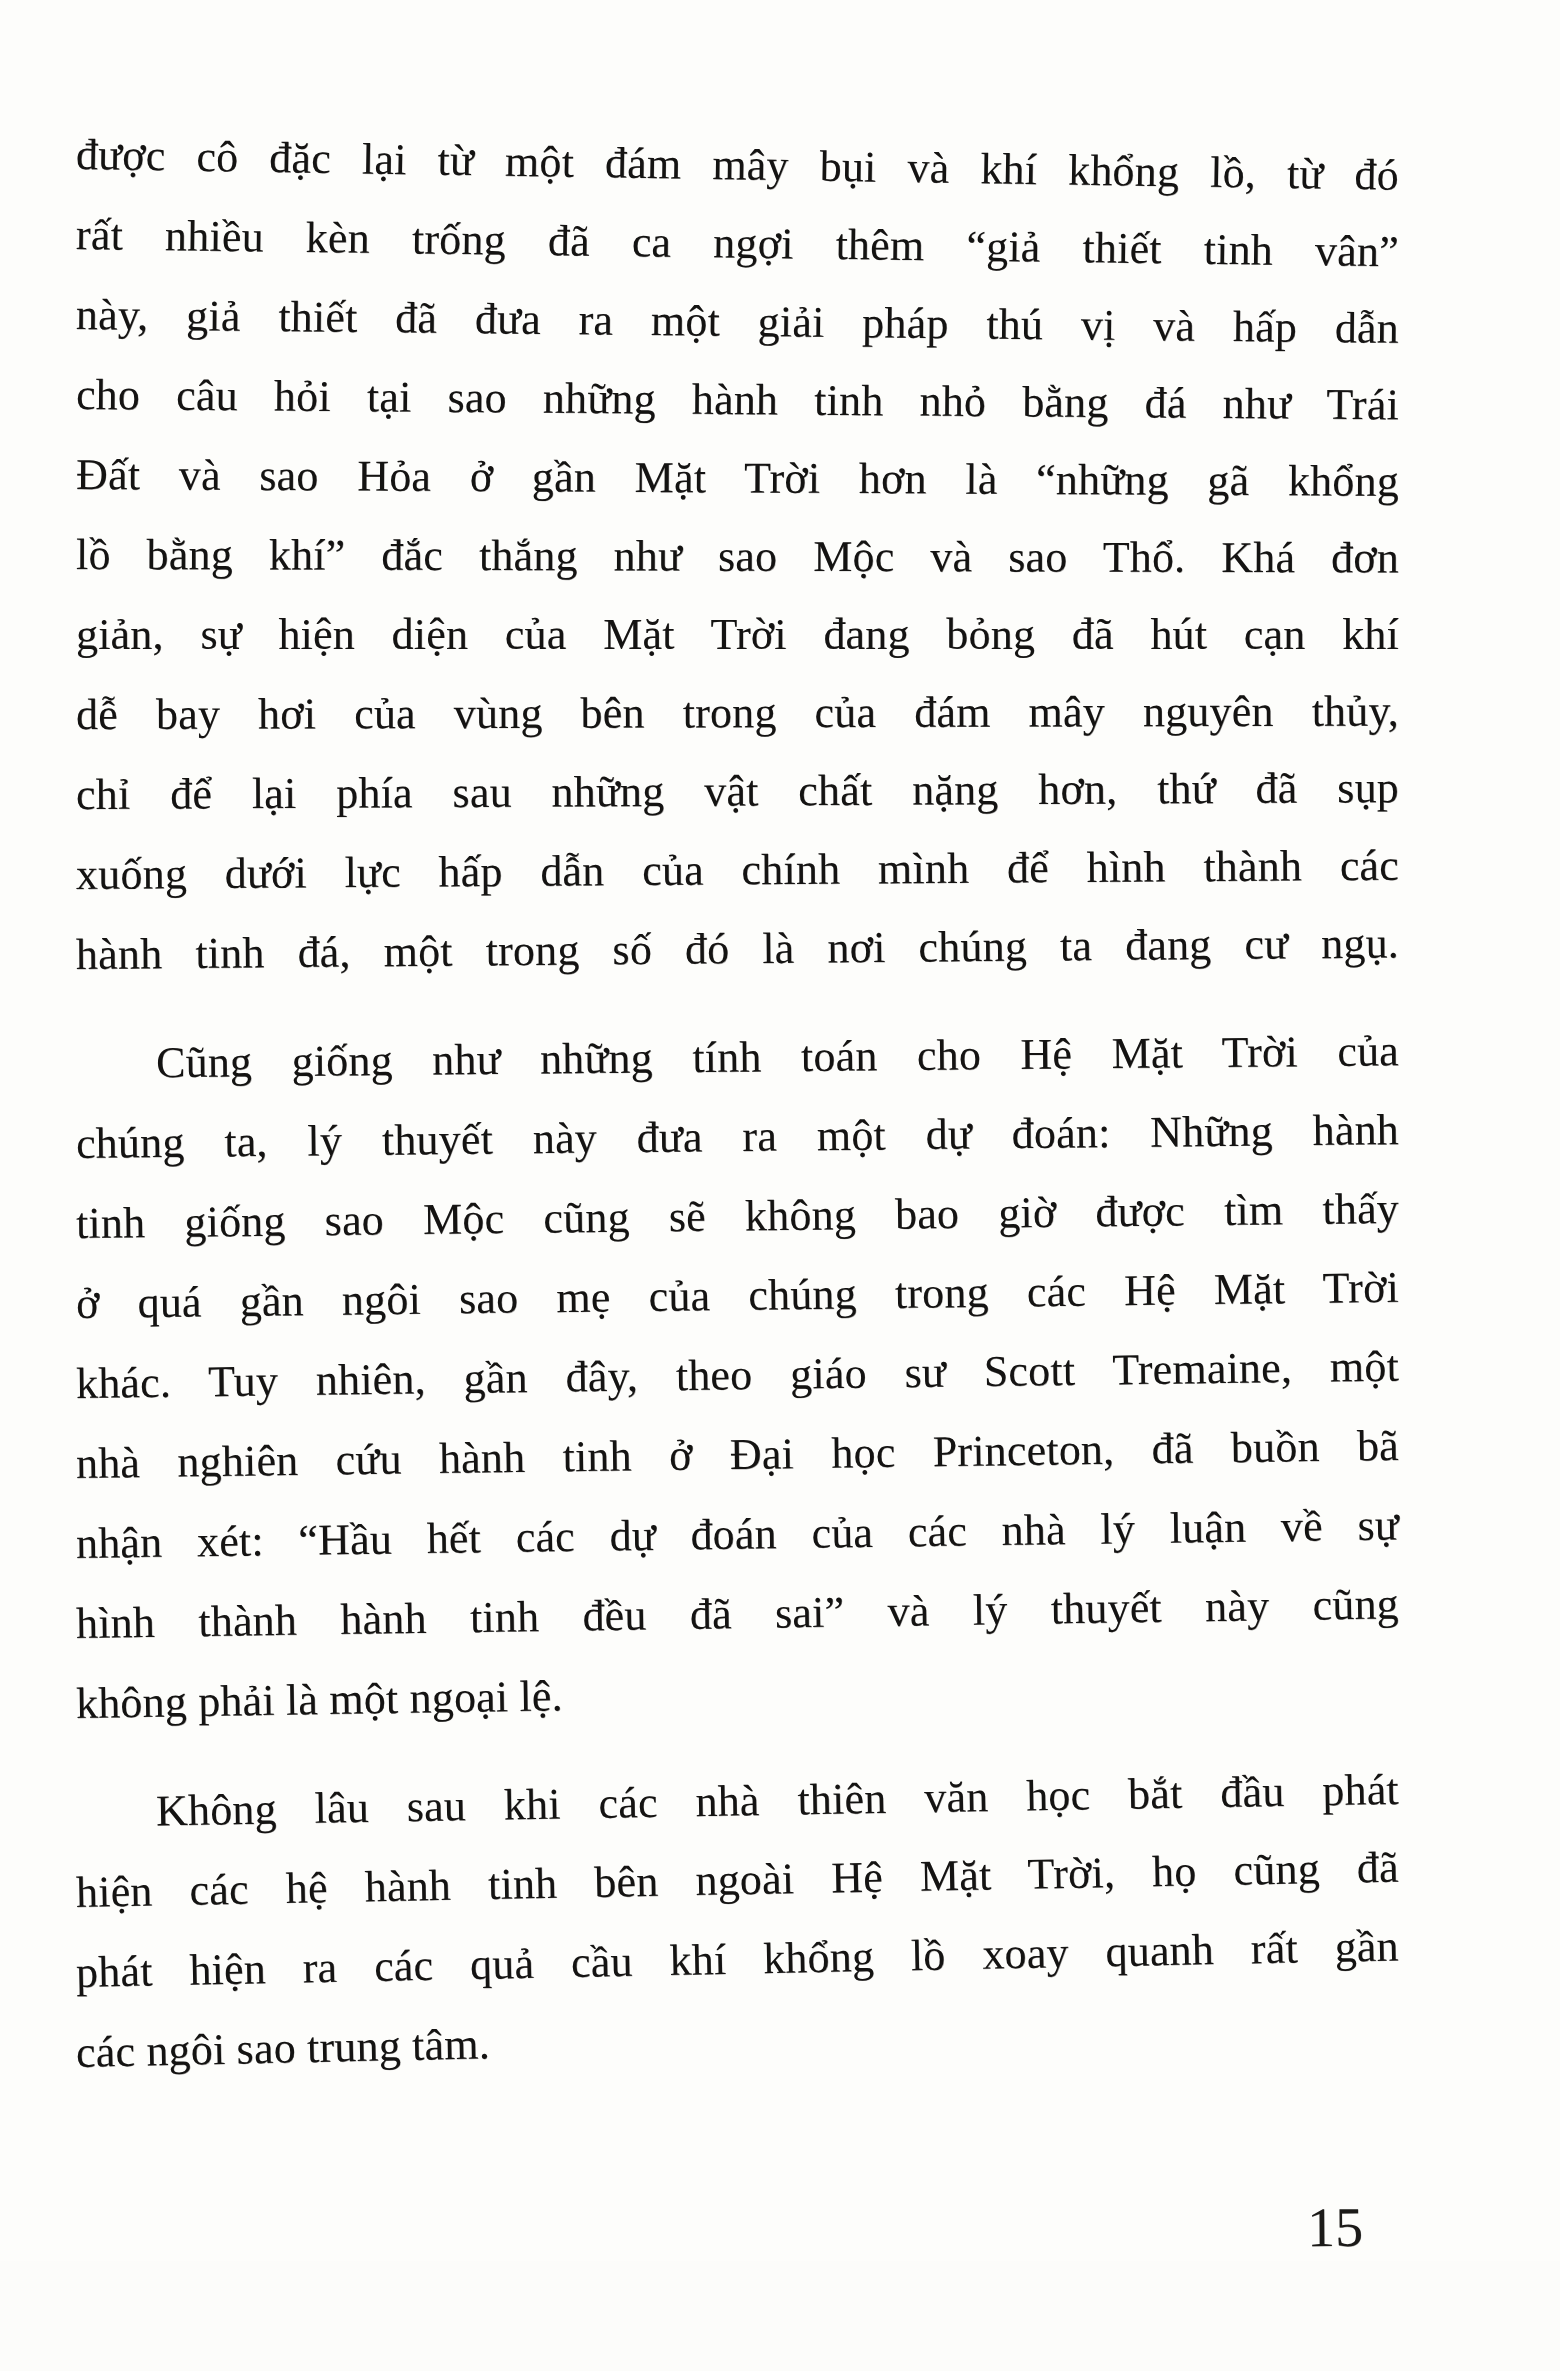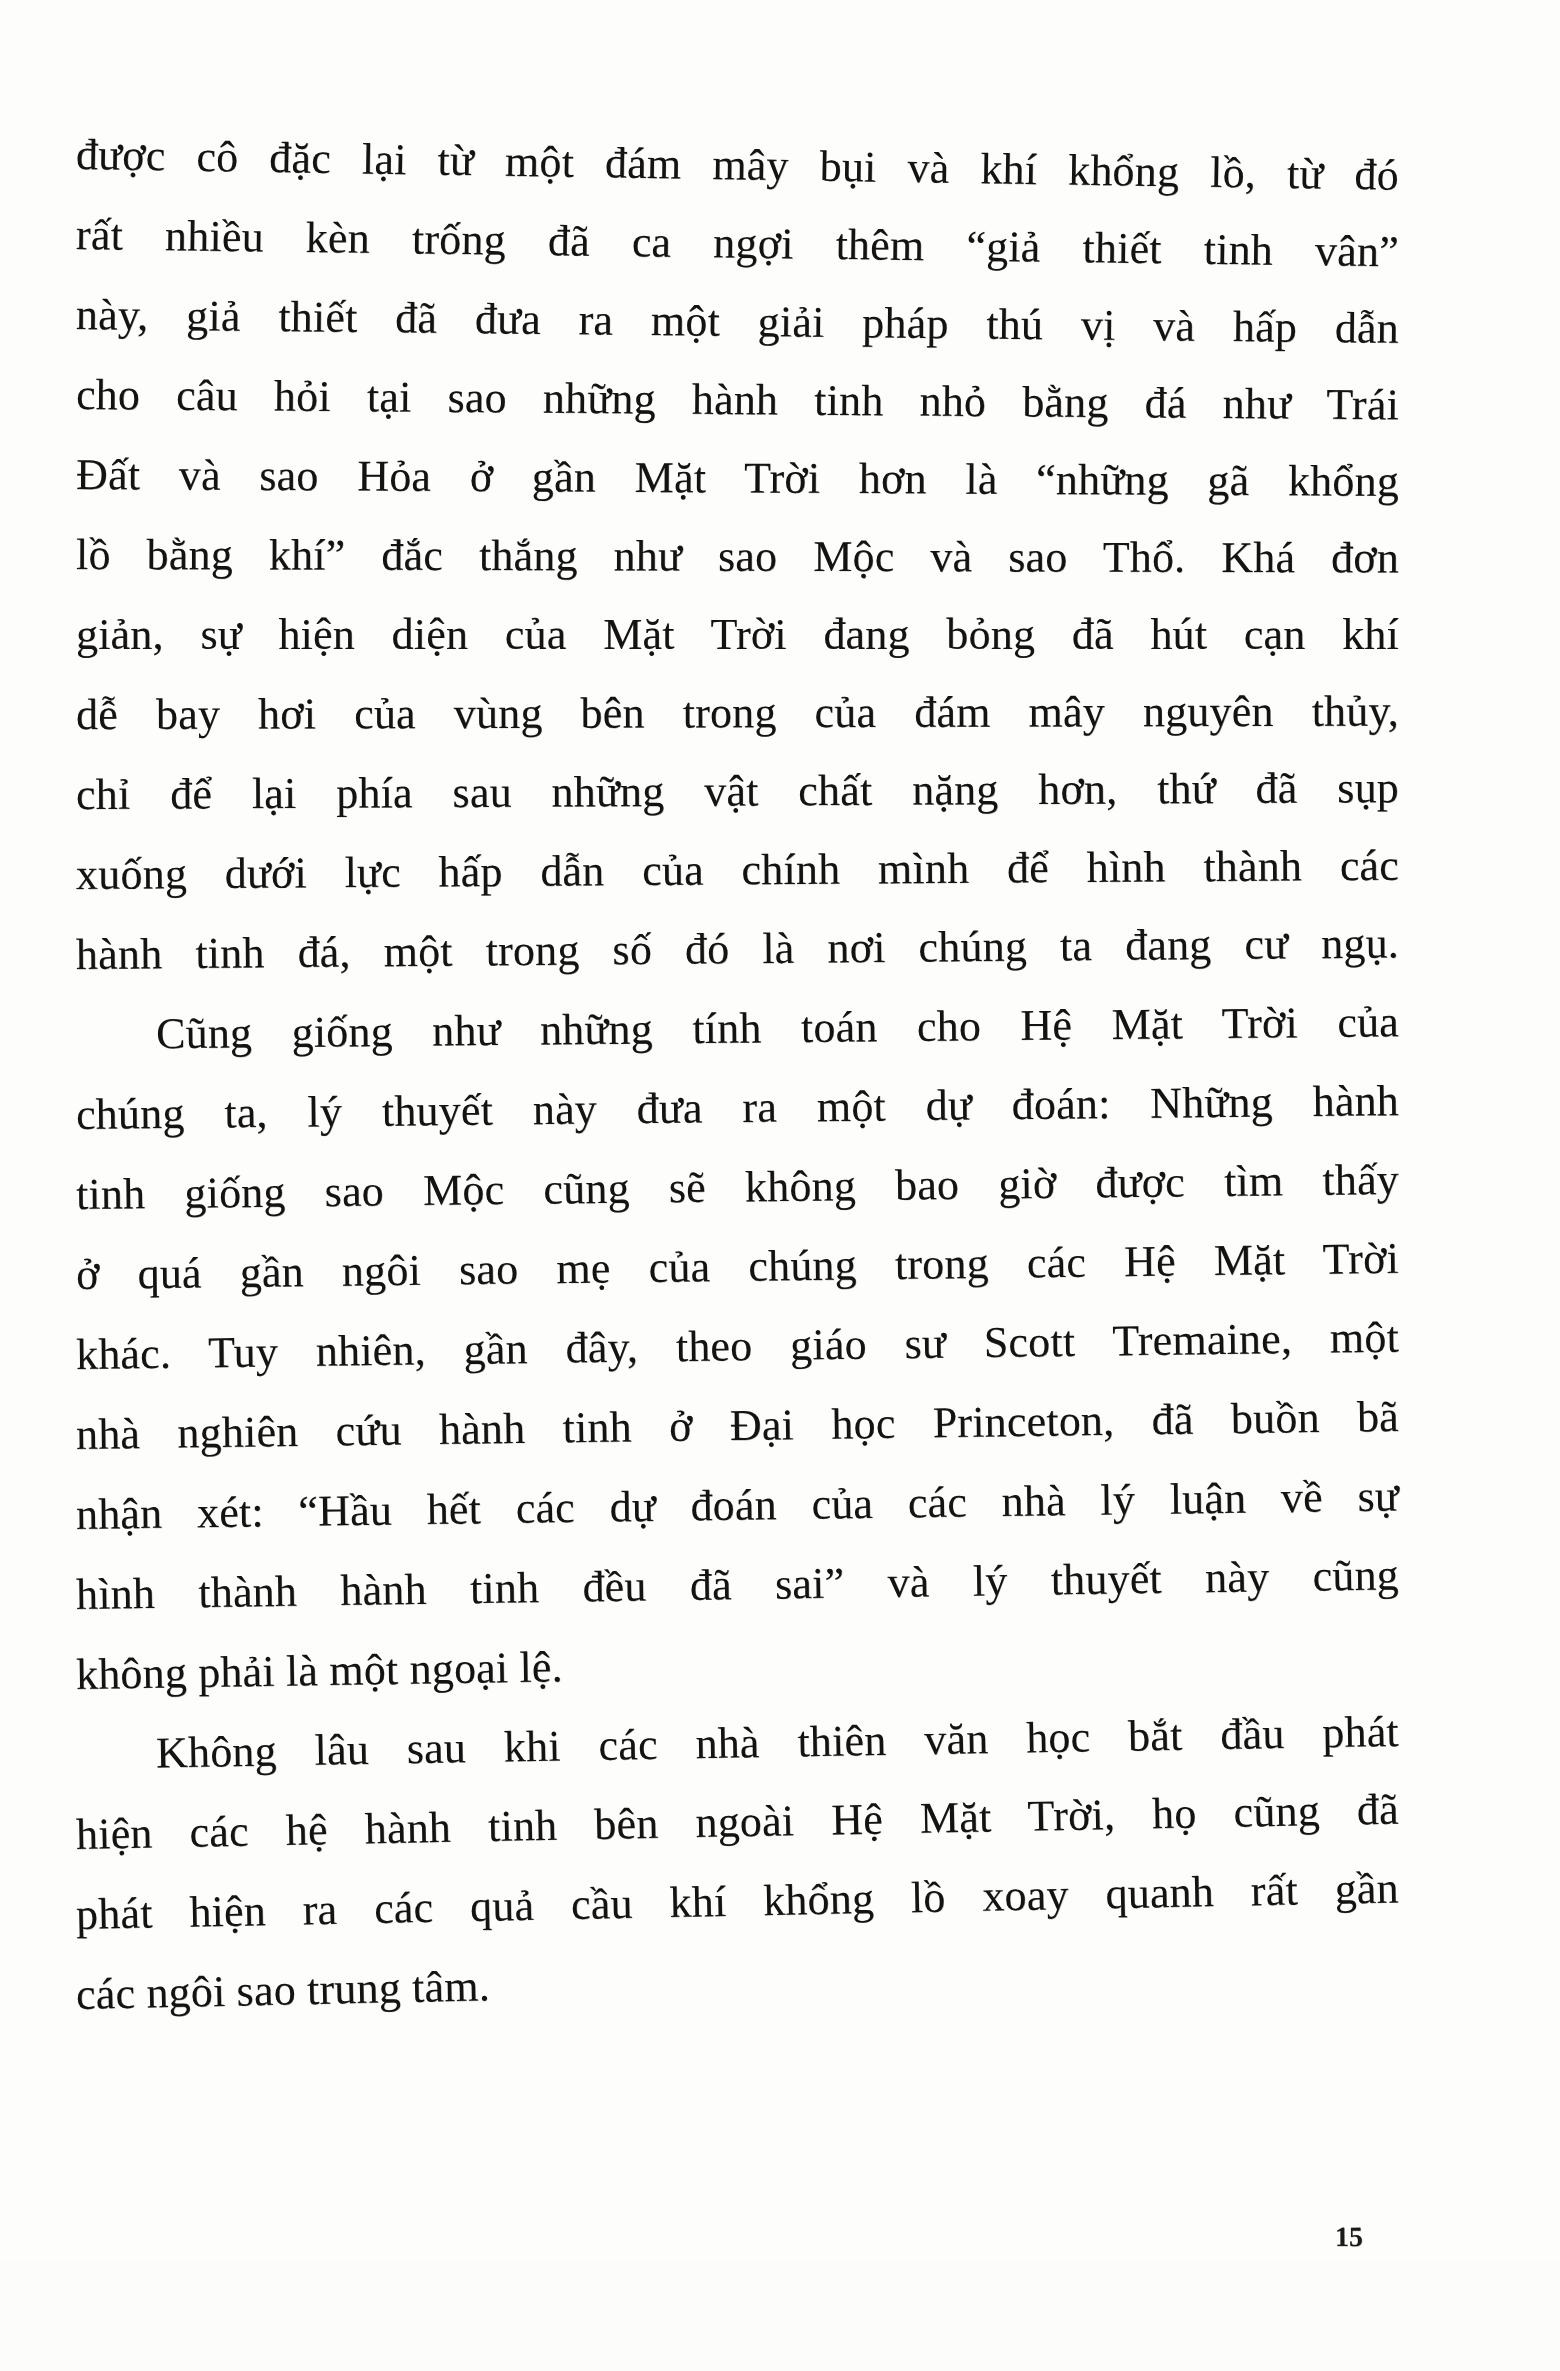--- a/index.html
+++ b/index.html
@@ -18,21 +18,21 @@
     background: #fdfdfb;
     color: #141312;
   }
   .text-block {
     position: absolute;
     left: 76px;
     top: 115px;
     width: 1323px;
   }
   .para { margin: 0; padding: 0; }
-  .para + .para { }
+  .para + .para { margin-top: 29px; }
   .line {
     height: 80px;
     line-height: 80px;
     font-size: 44px;
     letter-spacing: 0.2px;
     white-space: normal;
     text-align: justify;
     text-align-last: justify;
     text-justify: inter-word;
     transform: rotate(var(--r, 0deg));
@@ -41,27 +41,26 @@
   }
   .line.last {
     text-align: left;
     text-align-last: left;
   }
   .line.indent { text-indent: 80px; }
   .page-number {
     position: absolute;
     top: 2202px;
     right: 197px;
-    font-size: 28px;
-    font-weight: 700;
+    font-size: 56px;
+    font-weight: 400;
     line-height: 51px;
     color: #1b1a18;
     transform: rotate(-0.4deg);
     text-shadow: 0.4px 0.4px 0.6px rgba(25,22,20,0.35);
-    margin-top: 9px;
   }
 </style>
 </head>
 <body>
 
 <main class="page">
   <section class="text-block">
 
     <div class="para">
       <div class="line" style="--r:0.9deg">được cô đặc lại từ một đám mây bụi và khí khổng lồ, từ đó</div>

